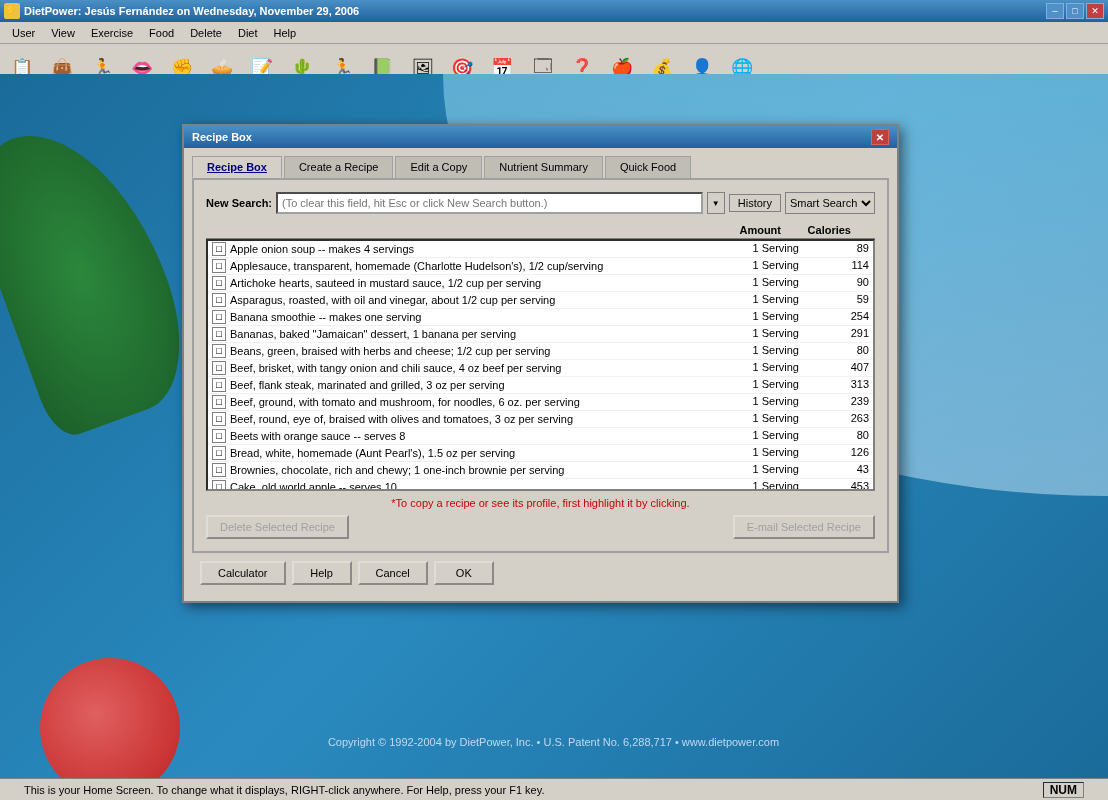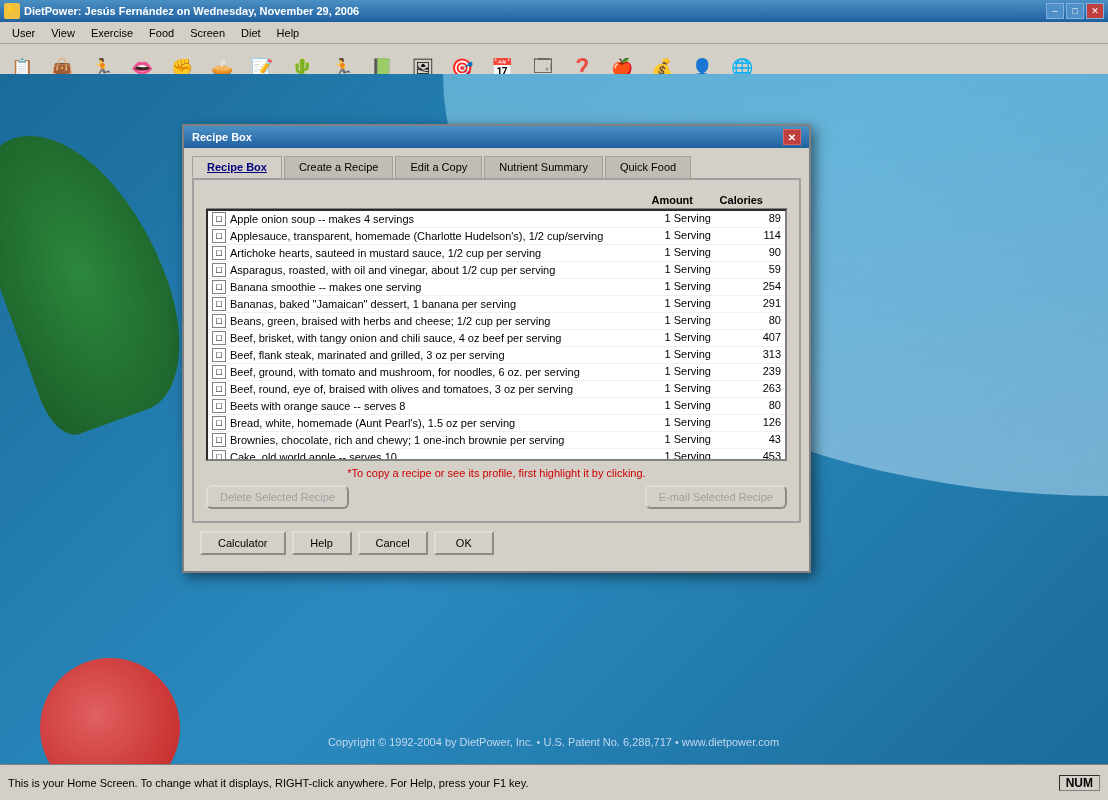--- a/index.html
+++ b/index.html
@@ -116,21 +116,21 @@
       width: 60%; height: 60%;
       background: linear-gradient(180deg, #87ceeb 0%, #b0d8f0 100%);
       border-radius: 0 0 0 100%;
       opacity: 0.6;
     }
 
     
     .dialog {
       position: absolute;
       left: 182px; top: 50px;
-      width: 629px;
+      width: 717px;
       background: #d4d0c8;
       border: 2px solid #808080;
       box-shadow: 4px 4px 12px rgba(0,0,0,0.5);
     }
     .dialog-title {
       background: linear-gradient(to bottom, #4a90c4, #2060a0);
       height: 22px;
       display: flex;
       align-items: center;
       padding: 0 8px;
@@ -302,21 +302,20 @@
     .action-btn {
       padding: 4px 12px;
       font-size: 11px;
       background: #d4d0c8;
       border: 2px outset #e0ddd8;
       cursor: pointer;
       color: #808080;
     }
     .action-btn:disabled, .action-btn.disabled {
       color: #a0a0a0;
-      border-radius: 6px;
     }
 
     
     .footer-buttons {
       display: flex;
       gap: 6px;
       padding: 8px;
       background: #d4d0c8;
     }
     .footer-btn {
@@ -325,26 +324,26 @@
       background: #d4d0c8;
       border: 2px outset #e0ddd8;
       cursor: pointer;
       min-width: 60px;
     }
 
     
     .status-bar {
       position: absolute;
       bottom: 0; left: 0; right: 0;
-      height: 36px;
+      height: 22px;
       background: #d4d0c8;
       border-top: 1px solid #808080;
       display: flex;
       align-items: center;
-      padding: 0 8px;
+      padding: 0 24px;
       font-size: 11px;
       justify-content: space-between;
     }
     .status-right {
       display: flex;
       gap: 4px;
     }
     .status-indicator {
       border: 1px inset #808080;
       padding: 0 6px;
@@ -373,21 +372,21 @@
     <button class="title-btn">□</button>
     <button class="title-btn close">✕</button>
   </div>
 </div>
 
 <div class="menu-bar">
   <span class="menu-item">User</span>
   <span class="menu-item">View</span>
   <span class="menu-item">Exercise</span>
   <span class="menu-item">Food</span>
-  <span class="menu-item">Screen</span>
+  <span class="menu-item">Delete</span>
   <span class="menu-item">Diet</span>
   <span class="menu-item">Help</span>
 </div>
 
 <div class="toolbar">
   <button class="toolbar-btn" title="Log">📋</button>
   <button class="toolbar-btn" title="Bag">👜</button>
   <button class="toolbar-btn" title="Exercise">🏃</button>
   <button class="toolbar-btn" title="Food">👄</button>
   <button class="toolbar-btn" title="Body">✊</button>
@@ -426,20 +425,29 @@
       <div class="tabs">
         <div class="tab active">Recipe Box</div>
         <div class="tab">Create a Recipe</div>
         <div class="tab">Edit a Copy</div>
         <div class="tab">Nutrient Summary</div>
         <div class="tab">Quick Food</div>
       </div>
 
       <div class="tab-content">
 
+        <div class="search-row">
+          <span class="search-label">New Search:</span>
+          <input class="search-input" type="text" placeholder="(To clear this field, hit Esc or click New Search button.)" style="">
+          <button class="search-dropdown-btn">▼</button>
+          <button class="history-btn">History</button>
+          <select class="smart-search-select">
+            <option>Smart Search</option>
+          </select>
+        </div>
 
         <div class="recipe-list-header">
           <span></span>
           <span>Amount</span>
           <span>Calories</span>
           <span></span>
         </div>
 
         <div class="recipe-list-container" id="recipe-list">
         <div class="recipe-row">

